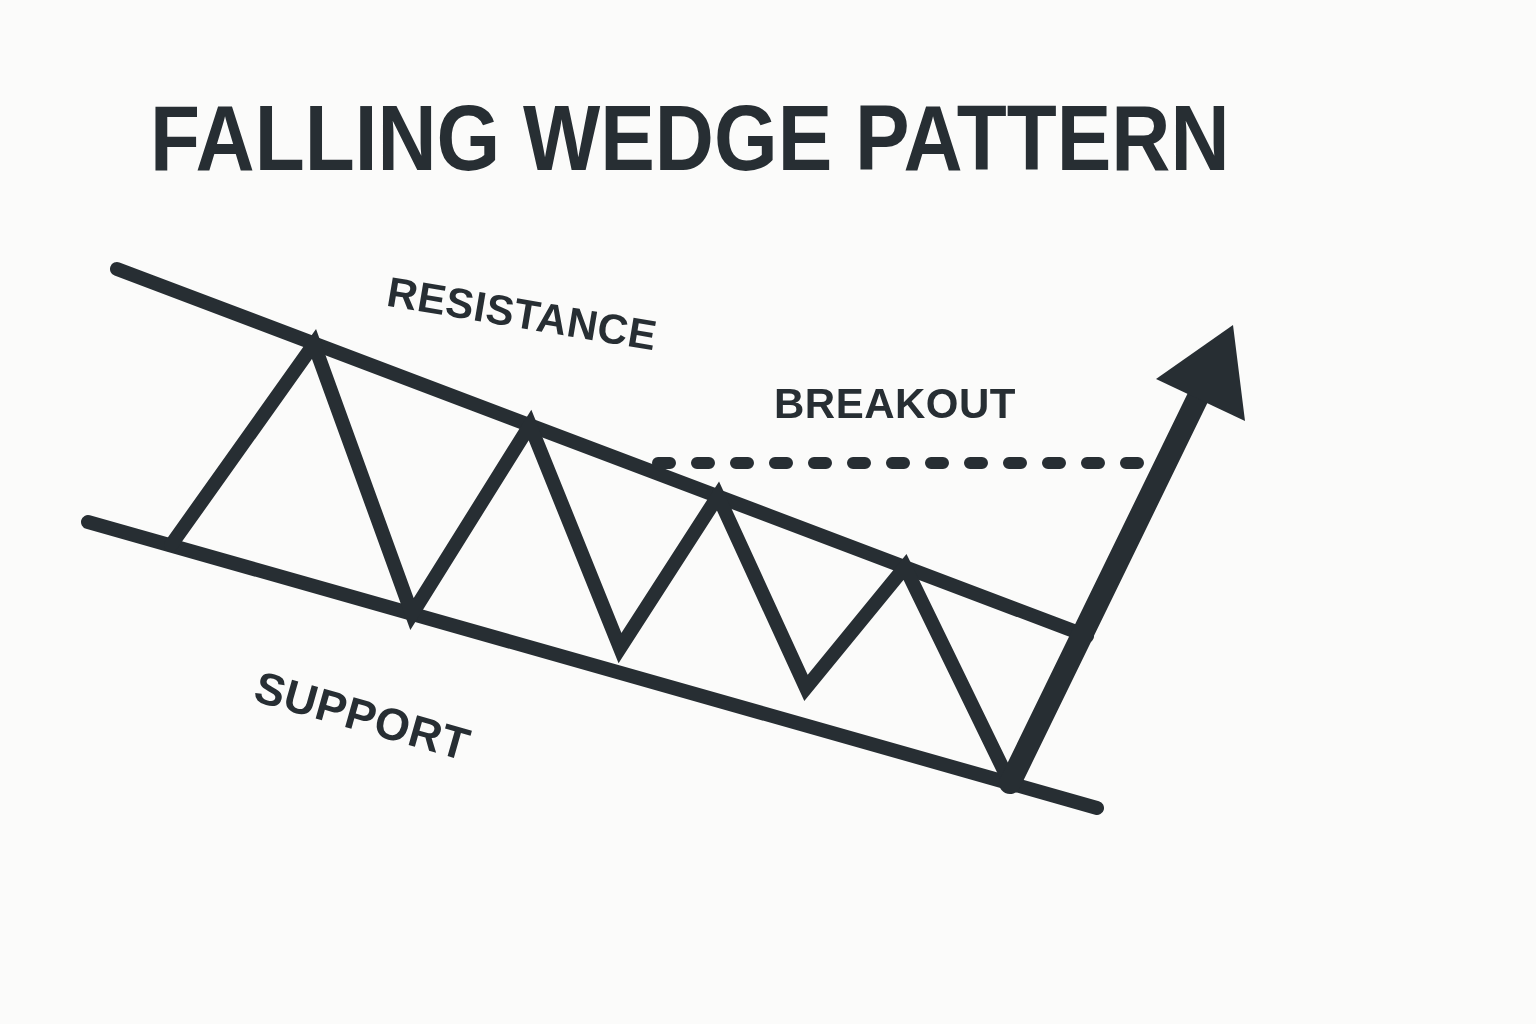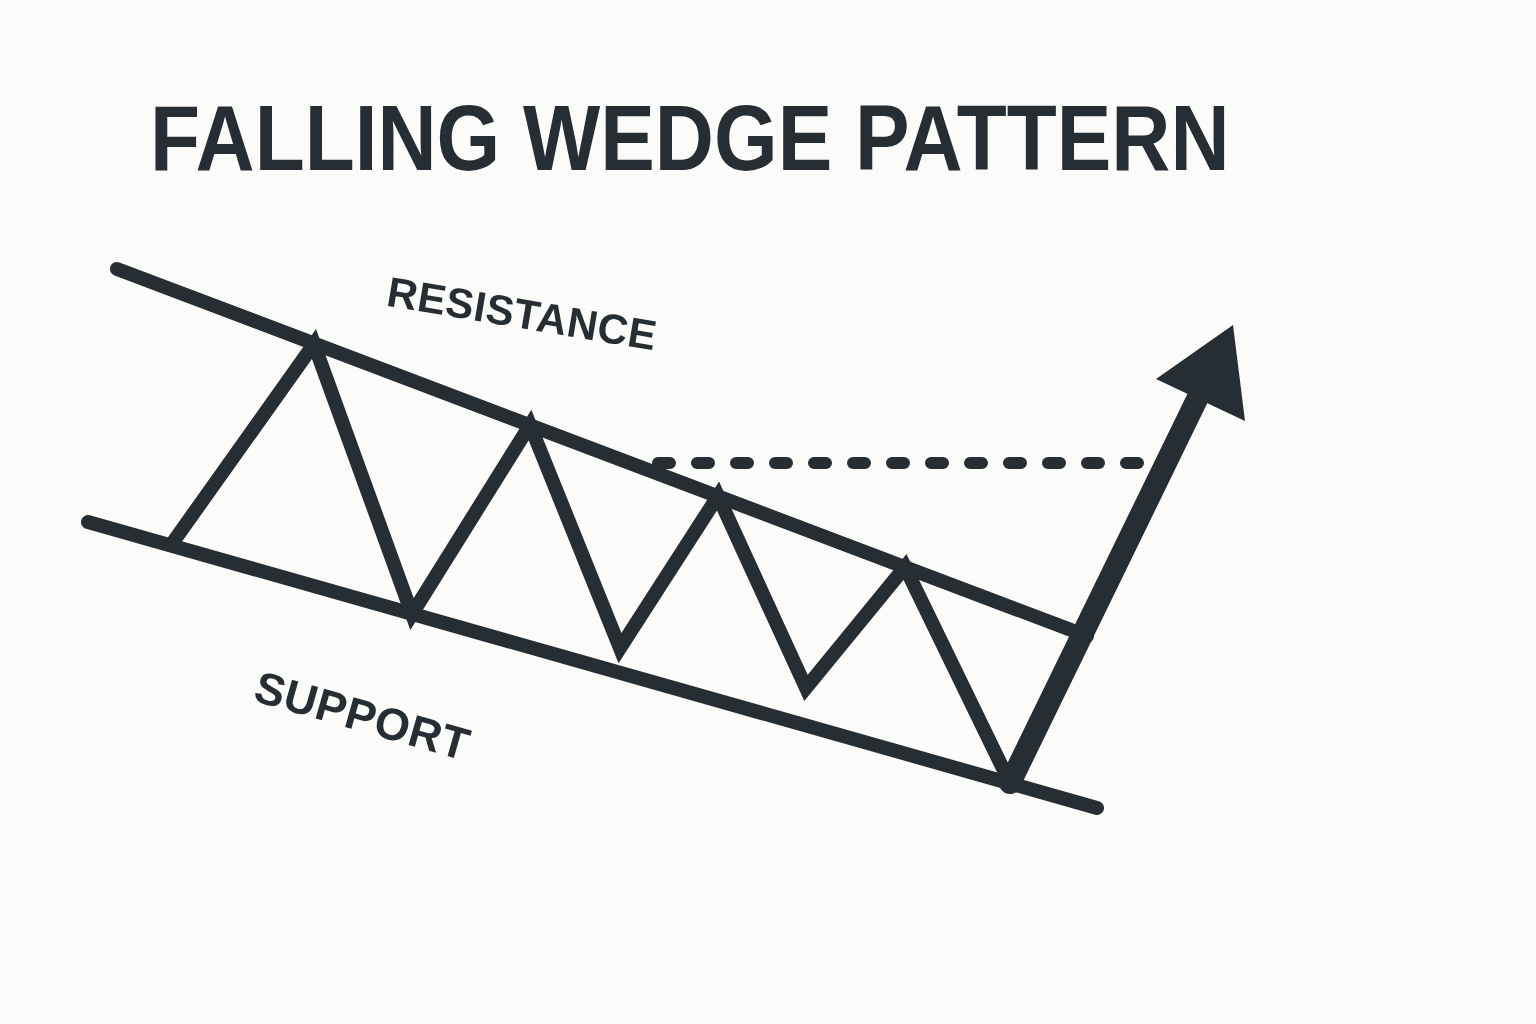--- a/index.html
+++ b/index.html
@@ -91,16 +91,17 @@
     <g>
       <line class="stroke" x1="1010" y1="783" x2="1202" y2="389" stroke-width="22" stroke-linecap="round"></line>
       <polygon class="fill" points="1233,325 1156,379 1245,421"></polygon>
     </g>
   </svg>
 
   <h1 class="page-title">FALLING WEDGE PATTERN</h1>
 
   <div class="label label-resistance">RESISTANCE</div>
 
+  <div class="label label-breakout">BREAKOUT</div>
 
   <div class="label label-support">SUPPORT</div>
 
 </div>
 
 </body></html>

